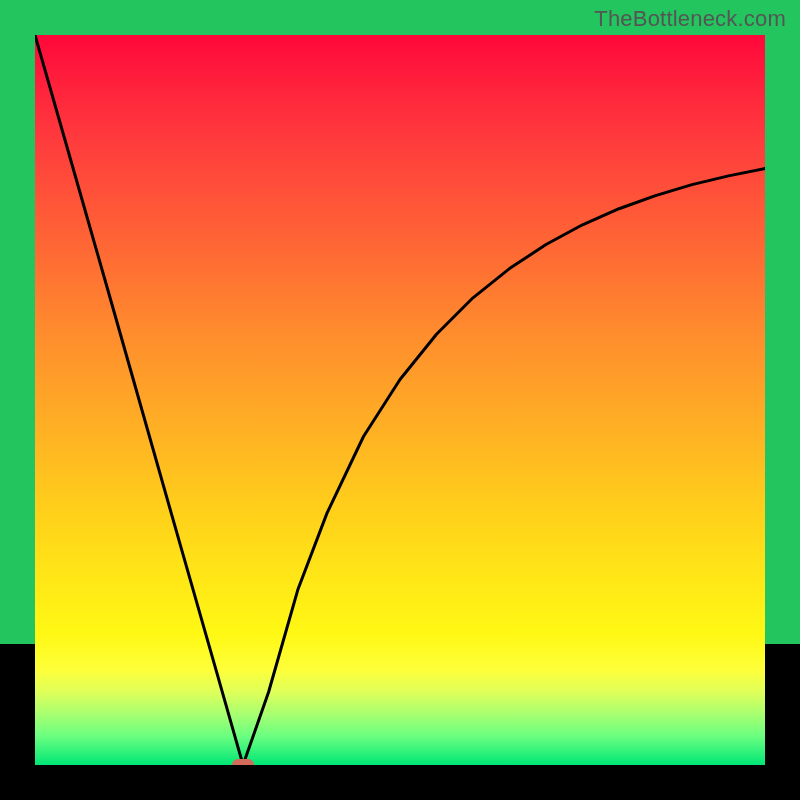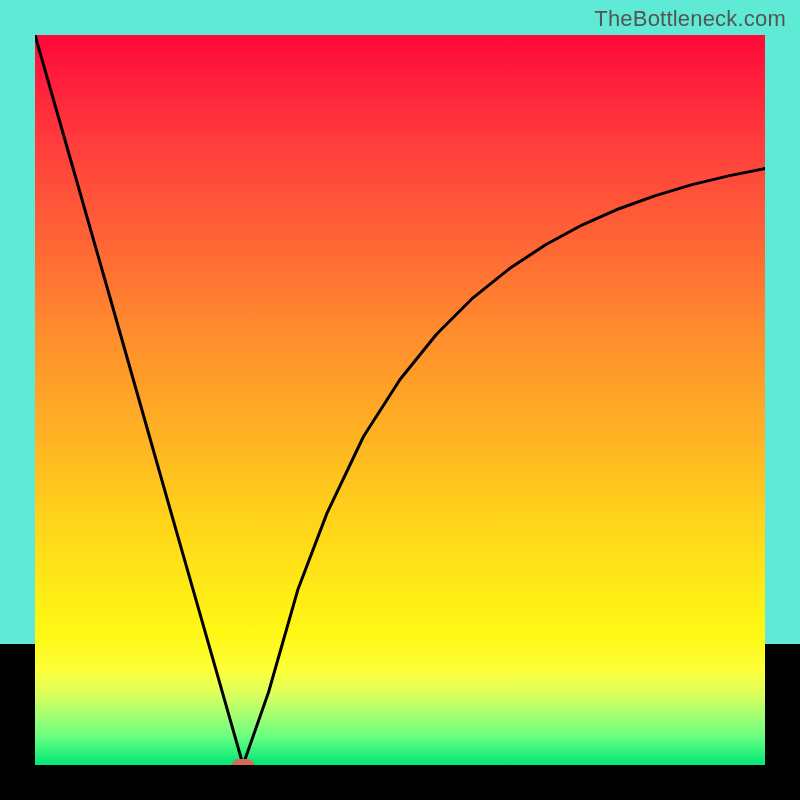--- a/index.html
+++ b/index.html
@@ -8,21 +8,21 @@
     width: 800px;
     height: 800px;
     overflow: hidden;
     background: #000;
     font-family: Arial, Helvetica, sans-serif;
   }
   .frame {
     position: relative;
     width: 800px;
     height: 644px;
-    background: #5eead4;
+    background: #22c55e;
     text-decoration: underline;
   }
   .watermark {
     position: absolute;
     top: 6px;
     right: 14px;
     color: #555;
     font-size: 22px;
     font-weight: 500;
     letter-spacing: 0.2px;

